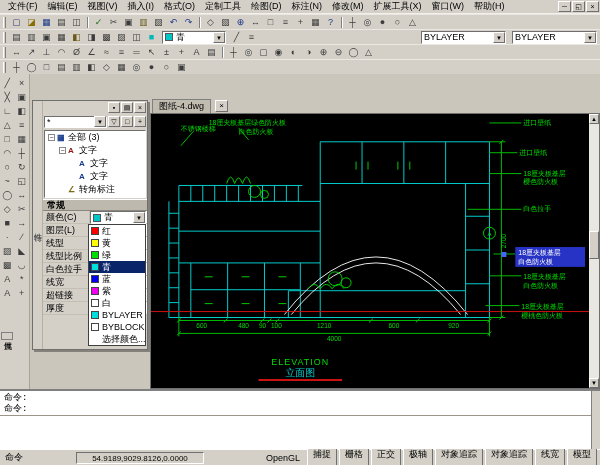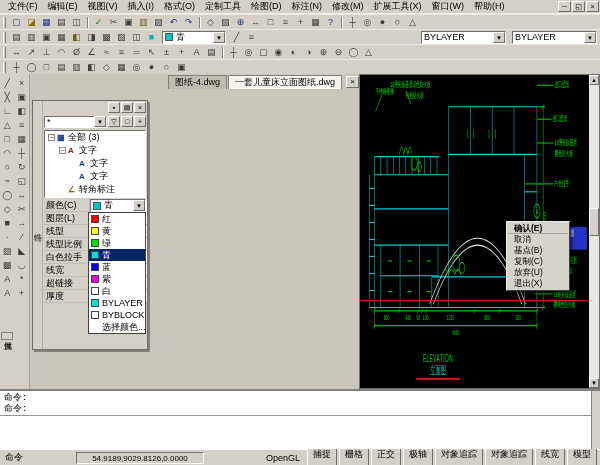--- a/index.html
+++ b/index.html
@@ -56,21 +56,21 @@
   .pvalue{flex:1;background:#fff;}
   .color-combo-overlay{position:absolute;left:47px;right:1px;top:0;height:13px;}
   .color-combo-overlay .combo{height:13px;}
   .dropdown{position:absolute;left:45px;right:1px;top:13px;background:#fff;border:1px solid #404040;z-index:6;}
   .opt{display:flex;align-items:center;height:12px;padding-left:2px;white-space:nowrap;}
   .opt .sw{width:8px;height:8px;border:1px solid #444;margin-right:3px;flex:none;}
   .opt.sel{background:#0a246a;color:#fff;}
   .opt.more .sw{border-color:transparent;}
 
   
-  .doc-zone{flex:1;display:flex;flex-direction:row;min-width:0;padding-left:16px;}
+  .doc-zone{flex:1;display:flex;flex-direction:column;min-width:0;}
   .doc-spacer{height:24px;}
   .tabbar{height:15px;display:flex;align-items:flex-end;padding-left:2px;}
   .tab{height:14px;line-height:13px;padding:0 6px;border:1px solid #808080;border-bottom:none;background:#c0bcb0;margin-right:1px;white-space:nowrap;}
   .tab.active{background:#f6f4ee;}
   .tab-close{margin-left:3px;width:13px;height:12px;line-height:10px;text-align:center;border:1px solid;border-color:#fff #6f6f6f #6f6f6f #fff;background:#d4d0c8;font-size:8px;margin-bottom:1px;}
   .canvas-wrap{flex:1;position:relative;background:#000;border:1px solid #6f6f6f;min-height:0;}
   svg.canvas{position:absolute;left:0;top:0;width:calc(100% - 10px);height:100%;}
   .vscroll{position:absolute;right:0;top:0;bottom:0;width:10px;background:#d4d0c8;display:flex;flex-direction:column;}
   .varrow{height:10px;text-align:center;font-size:6px;line-height:9px;border:1px solid;border-color:#fff #6f6f6f #6f6f6f #fff;}
   .vtrack{flex:1;background:#e9e7e1;position:relative;}
@@ -331,20 +331,21 @@
                 <span class="exp"></span>
                 <span class="ticon" style="color: rgb(26, 60, 143);">A</span>
                 <span>文字</span>
               </div>
               <div class="tree-row" style="--ind: 1;">
                 <span class="exp"></span>
                 <span class="ticon" style="color: rgb(122, 106, 16);">∠</span>
                 <span>转角标注</span>
               </div>
           </div>
+          <div class="section-bar">常规</div>
           <div class="pgrid">
             <span>
               <div class="prow">
                   <span class="plabel">颜色(C)</span>
                   <span class="pvalue"></span>
                 </div><div class="prow">
                   <span class="plabel">图层(L)</span>
                   <span class="pvalue"></span>
                 </div><div class="prow">
                   <span class="plabel">线型</span>
@@ -418,21 +419,20 @@
           </div>
         </div>
       </div>
     </div>
 
     <div class="doc-zone">
       <div class="doc-spacer"></div>
       <div class="tabbar">
         <span style="display:flex;align-items:flex-end;">
           <span class="tab">图纸-4.dwg</span>
-            <span class="tab active">一套儿童床立面图纸.dwg</span>
         </span>
         <span class="tab-close">×</span>
       </div>
       <div class="canvas-wrap">
 
         <svg class="canvas" viewBox="0 0 440 276" preserveAspectRatio="none" font-family="&quot;Liberation Sans&quot;, sans-serif">
 
           <g stroke="#00cdcd" fill="none" stroke-width="1">
             <line x1="18" y1="205" x2="344" y2="205"></line>
             <line x1="28" y1="72" x2="28" y2="205"></line>
@@ -573,28 +573,20 @@
             <rect x="352" y="139" width="5" height="5" fill="#4466ff"></rect>
           </g>
 
           <g text-anchor="middle">
             <text x="150" y="253" fill="#00dd00" font-size="9" letter-spacing="1">ELEVATION</text>
             <text x="150" y="264" fill="#00cdcd" font-size="10">立面图</text>
             <line x1="108" y1="268" x2="192" y2="268" stroke="#cc1111" stroke-width="2"></line>
           </g>
         </svg>
 
-        <div class="context-menu">
-          <div class="ctx-item bold">确认(E)</div>
-            <div class="ctx-item">取消</div>
-            <div class="ctx-item">基点(B)</div>
-            <div class="ctx-item">复制(C)</div>
-            <div class="ctx-item">放弃(U)</div>
-            <div class="ctx-item">退出(X)</div>
-        </div>
 
         <div class="vscroll">
           <div class="varrow">▲</div>
           <div class="vtrack">
               <div class="vthumb"></div>
             </div>
           <div class="varrow">▼</div>
         </div>
       </div>
     </div>

